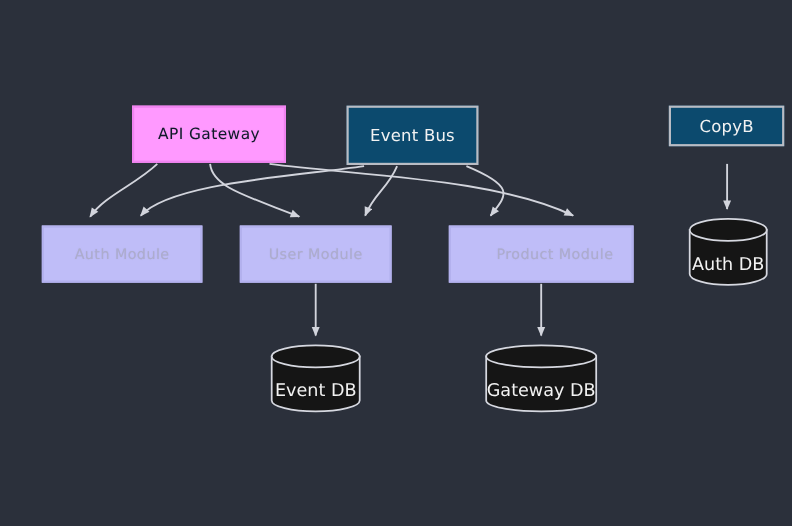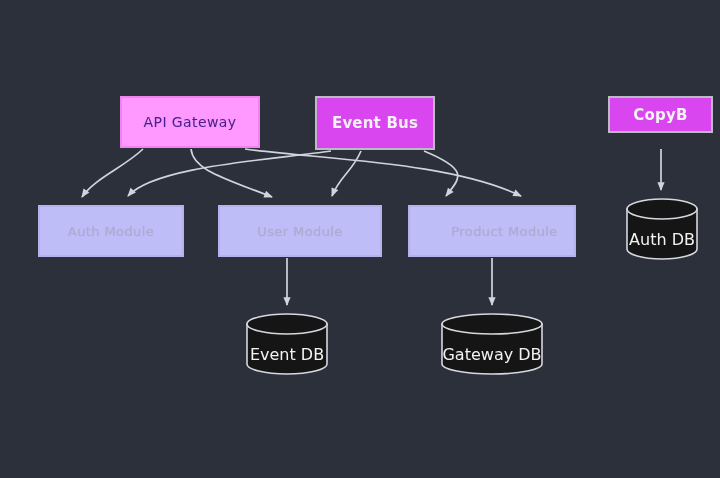--- a/index.html
+++ b/index.html
@@ -5,24 +5,24 @@
   html,body{margin:0;padding:0;}
   body{
     width:720px;height:478px;
     background:#2b303b;
     font-family:"DejaVu Sans","Liberation Sans",sans-serif;
     overflow:hidden;position:relative;
   }
   #canvas{position:absolute;inset:0;width:720px;height:478px;}
   .node{position:absolute;box-sizing:border-box;display:flex;align-items:center;justify-content:center;}
   .box{border:2px solid #b9bcc4;}
-  .box-dark{background:#d946ef;font-weight:bold;}
+  .box-dark{background:#0c4a6e;}
   .box-dark .lbl{color:#f2f2f2;font-size:15px;letter-spacing:.2px;}
   .box-pink{background:#ff99ff;border-color:#f083f0;}
-  .box-pink .lbl{color:#4c1d95;font-size:14px;letter-spacing:.4px;text-shadow:0 0 1px rgba(180,140,180,.6);}
+  .box-pink .lbl{color:#0f172a;font-size:14px;letter-spacing:.4px;text-shadow:0 0 1px rgba(180,140,180,.6);}
   .box-lav{background:#bfbdf8;border-color:#b3b1ee;}
   .box-lav .lbl{color:#adaccd;font-size:13px;letter-spacing:.4px;text-shadow:0 0 1px rgba(160,160,200,.55);}
   .lbl{pointer-events:none;white-space:nowrap;}
   .cyl{position:absolute;}
   .cyl .clbl{position:absolute;left:0;right:0;text-align:center;color:#f2f2f2;font-size:16px;pointer-events:none;}
 </style>
 </head>
 <body>
 
 <svg id="canvas" viewBox="0 0 720 478">
@@ -54,21 +54,21 @@
 </div>
 
 <div class="node box box-dark" style="left:608px;top:96px;width:105px;height:37px;">
   <span class="lbl">CopyB</span>
 </div>
 
 <div class="node box box-lav" style="left:8px;top:205px;width:146px;height:52px;margin-left:30px;">
   <span class="lbl">Auth Module</span>
 </div>
 
-<div class="node box box-lav" style="left:218px;top:205px;width:164px;height:52px;">
+<div class="node box box-lav" style="left:218px;top:205px;width:138px;height:52px;">
   <span class="lbl">User Module</span>
 </div>
 
 <div class="node box box-lav" style="left:408px;top:205px;width:168px;height:52px;padding-left:25px;">
   <span class="lbl">Product Module</span>
 </div>
 
 <div class="cyl" style="left:625px;top:198px;width:74px;height:62px;">
   <svg width="74" height="62" viewBox="0 0 74 62">
     <path d="M2,11 L2,51 A35,10 0 0 0 72,51 L72,11 Z" fill="#151515" stroke="#d6d8e0" stroke-width="1.6"></path>

